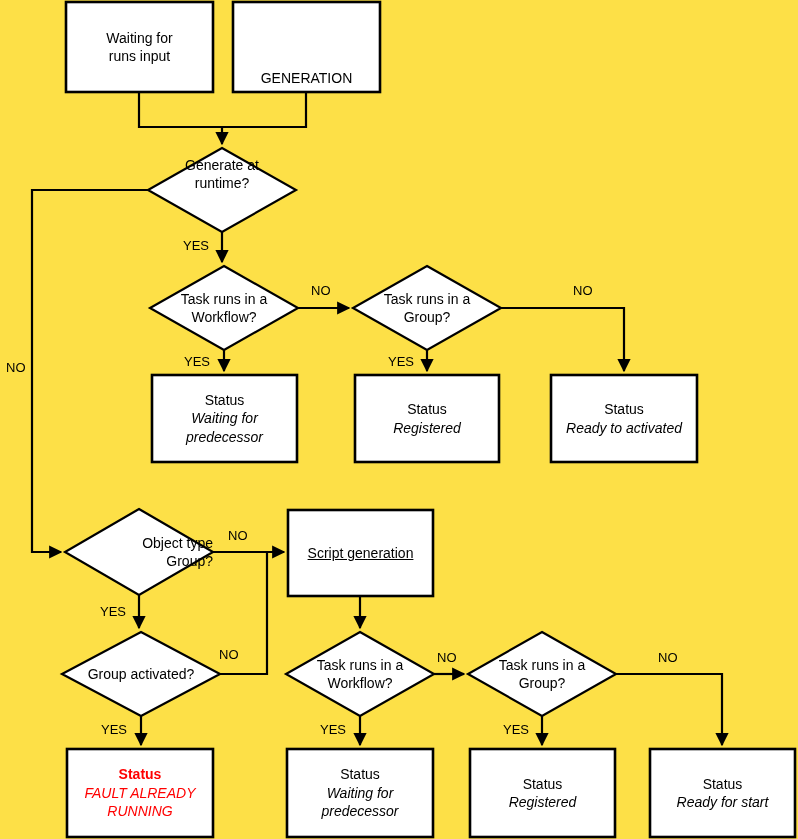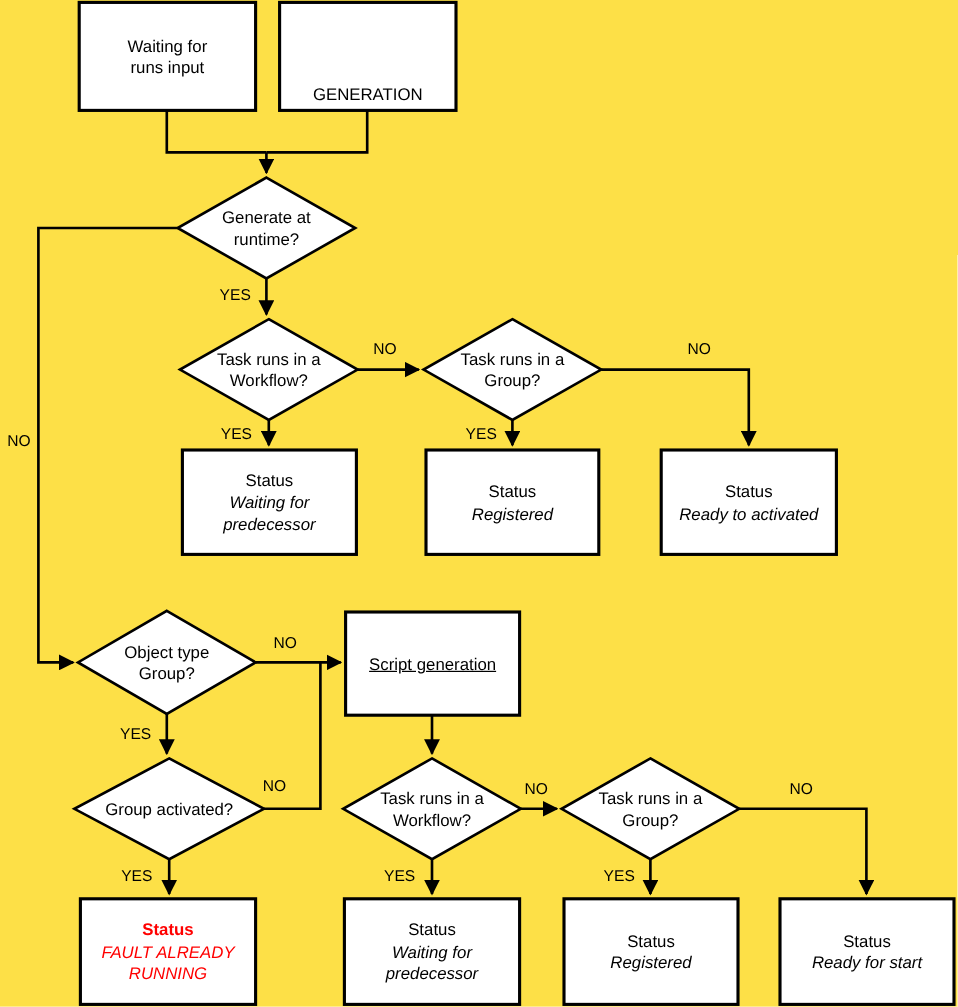--- a/index.html
+++ b/index.html
@@ -127,21 +127,21 @@
 
   <div class="node-label" style="left:66px; top:2px; width:147px; height:90px;">
     <span class="ln">Waiting for</span>
     <span class="ln">runs input</span>
   </div>
 
   <div class="node-label" style="left:233px; top:2px; width:147px; height:90px;margin-top:31px;">
     <span class="ln">GENERATION</span>
   </div>
 
-  <div class="node-label" style="left:148px; top:148px; width:148px; height:84px;">
+  <div class="node-label" style="left:148px; top:132px; width:148px; height:84px;">
     <span class="ln">Generate at</span>
     <span class="ln">runtime?</span>
   </div>
 
   <div class="node-label" style="left:150px; top:266px; width:148px; height:84px;">
     <span class="ln">Task runs in a</span>
     <span class="ln">Workflow?</span>
   </div>
 
   <div class="node-label" style="left:353px; top:266px; width:148px; height:84px;">
@@ -158,21 +158,21 @@
   <div class="node-label" style="left:355px; top:375px; width:144px; height:87px;">
     <span class="ln">Status</span>
     <span class="ln italic">Registered</span>
   </div>
 
   <div class="node-label" style="left:551px; top:375px; width:146px; height:87px;">
     <span class="ln">Status</span>
     <span class="ln italic">Ready to activated</span>
   </div>
 
-  <div class="node-label" style="left:65px; top:509px; width:148px; height:86px;">
+  <div class="node-label" style="left:65px; top:509px; width:148px; height:86px;align-items:flex-end;">
     <span class="ln">Object type</span>
     <span class="ln">Group?</span>
   </div>
 
   <div class="node-label" style="left:288px; top:510px; width:145px; height:86px;text-decoration:underline;">
     <span class="ln">Script generation</span>
   </div>
 
   <div class="node-label" style="left:62px; top:632px; width:158px; height:84px;">
     <span class="ln">Group activated?</span>

